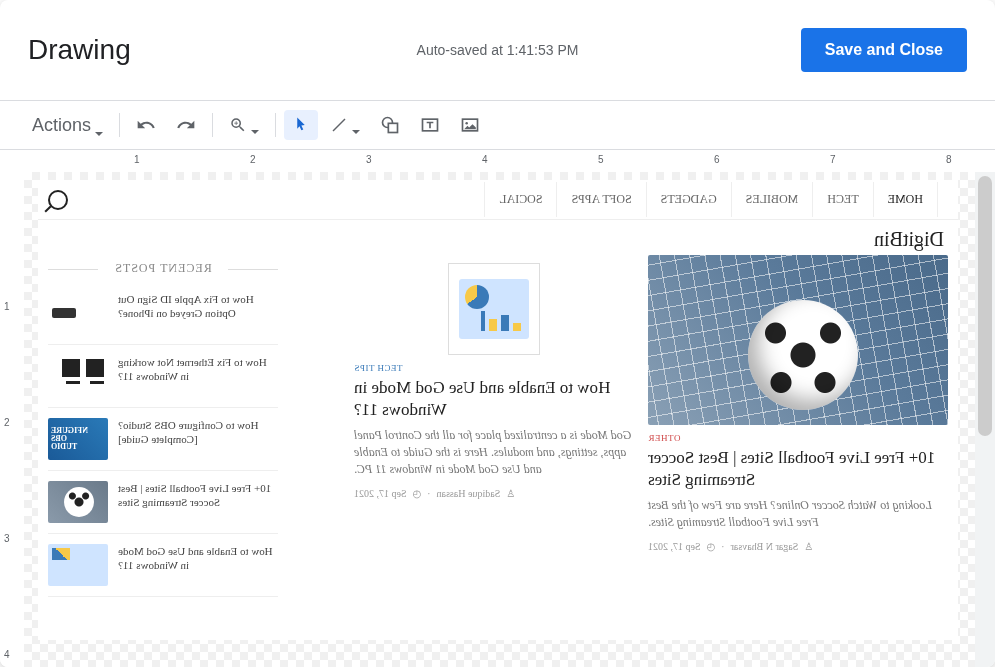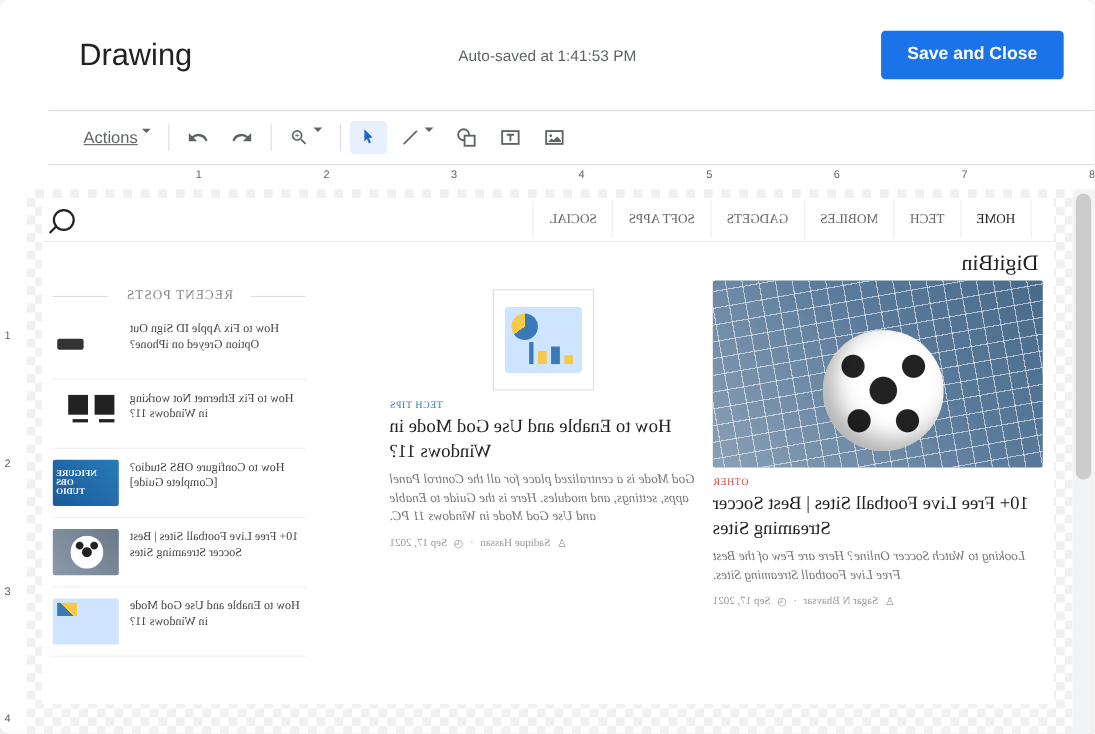--- a/index.html
+++ b/index.html
@@ -1,24 +1,24 @@
 <!DOCTYPE html>
 <html><head>
 <meta charset="utf-8">
 <style>
 * { margin:0; padding:0; box-sizing:border-box; }
 body { font-family:Arial,Helvetica,sans-serif; background:#fff; color:#333; }
-.dialog { width:995px; height:667px; position:relative; background:#fff; border-radius:8px; overflow:hidden; box-shadow:0 2px 10px rgba(0,0,0,.2);padding-left:44px; }
+.dialog { width:995px; height:667px; position:relative; background:#fff; border-radius:8px; overflow:hidden; box-shadow:0 2px 10px rgba(0,0,0,.2); }
 .header { display:flex; align-items:center; padding:20px 28px 20px 28px; height:100px; }
 .title { font-size:28px; font-weight:400; color:#202124; font-family:'Google Sans',Arial,sans-serif; }
 .autosave { margin-left:auto; margin-right:auto; position:absolute; left:50%; transform:translateX(-50%); color:#5f6368; font-size:14px; }
 .save-btn { margin-left:auto; background:#1a73e8; color:#fff; border:none; border-radius:4px; padding:0 24px; height:44px; font-size:16px; font-weight:700; cursor:pointer; font-family:'Google Sans',Arial,sans-serif; }
 .divider { height:1px; background:#dadce0; }
 .toolbar { display:flex; align-items:center; padding:8px 12px 8px 24px; height:48px; gap:4px; }
-.tb-btn { background:none; border:none; padding:6px 8px; border-radius:4px; cursor:pointer; display:flex; align-items:flex-start; color:#5f6368; font-size:15px;text-decoration:underline; }
+.tb-btn { background:none; border:none; padding:6px 8px; border-radius:4px; cursor:pointer; display:flex; align-items:flex-end; color:#5f6368; font-size:18px; }
 .tb-btn.active { background:#e8f0fe; color:#1967d2; }
 .tb-sep { width:1px; height:24px; background:#dadce0; margin:0 4px; }
 .dd-arrow::after { content:''; display:inline-block; margin-left:4px; border-top:4px solid #5f6368; border-left:4px solid transparent; border-right:4px solid transparent; vertical-align:middle; }
 .ruler-area { position:relative; height:24px; background:#fff; border-top:1px solid #dadce0; }
 .ruler-h { position:absolute; left:24px; right:20px; top:0; height:24px; background:#fff; display:flex; }
 .ruler-num { position:absolute; font-size:10px; color:#5f6368; top:4px; }
 .ruler-corner { position:absolute; left:0; top:0; width:24px; height:24px; background:#fff; }
 .canvas-area { position:absolute; left:0; right:20px; top:172px; bottom:0; display:flex; }
 .ruler-v { width:24px; background:#fff; position:relative; flex-shrink:0; }
 .ruler-v-num { position:absolute; font-size:10px; color:#5f6368; left:4px; transform:translateY(-50%); }

